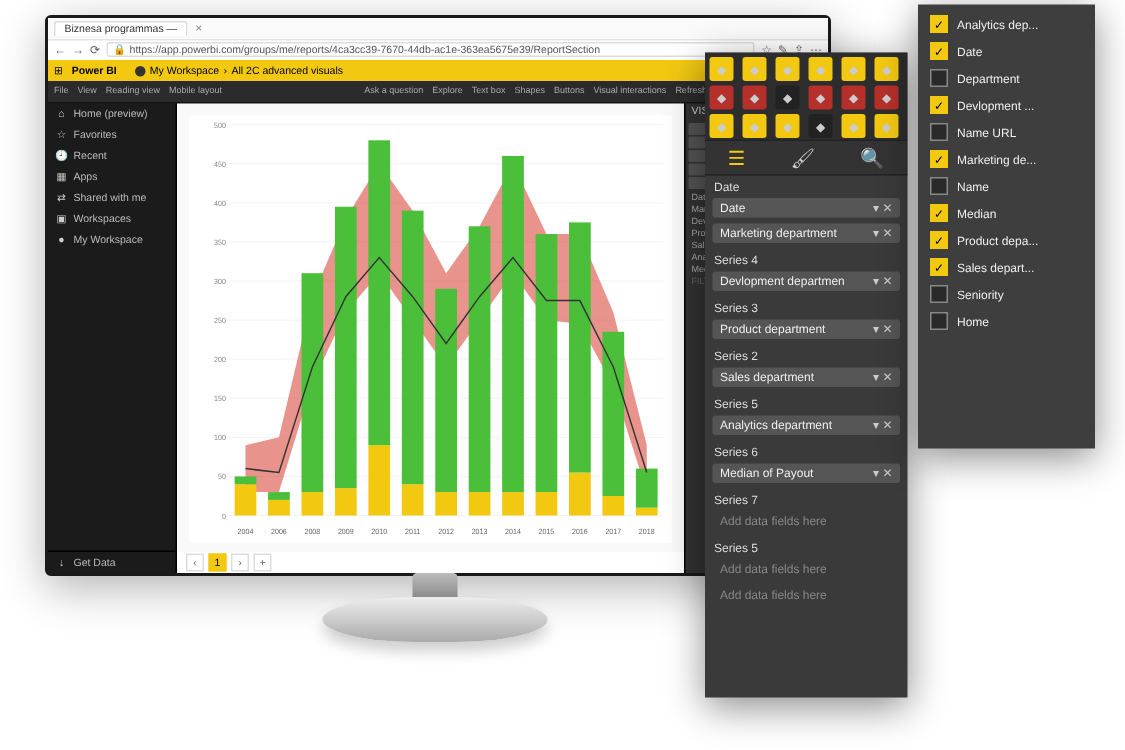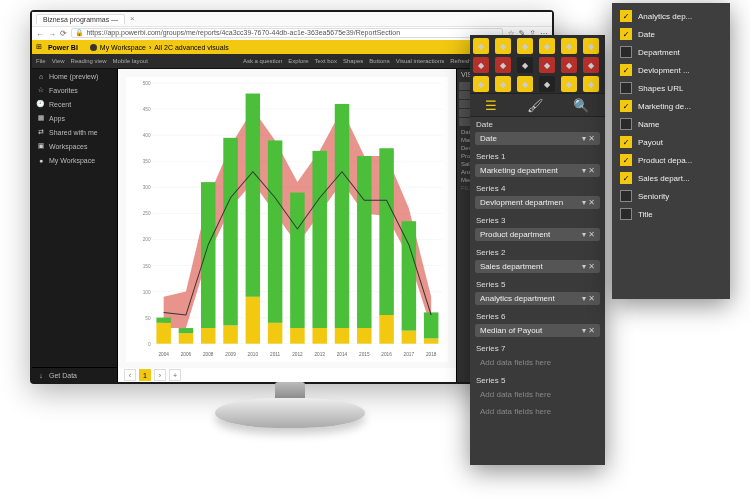--- a/index.html
+++ b/index.html
@@ -303,21 +303,20 @@
     <span class="t">☰</span>
     <span class="t" style="color:#ccc">🖌</span>
     <span class="t" style="color:#ccc">🔍</span>
   </div>
   <div class="wells" id="wells">
         <div class="wlabel">Date</div>
         <div class="wval">
           <span>Date</span>
           <span class="x">▾ ✕</span>
         </div>
-        <div class="wlabel">Series 1</div>
         <div class="wval">
           <span>Marketing department</span>
           <span class="x">▾ ✕</span>
         </div>
         <div class="wlabel">Series 4</div>
         <div class="wval">
           <span>Devlopment departmen</span>
           <span class="x">▾ ✕</span>
         </div>
         <div class="wlabel">Series 3</div>
@@ -366,45 +365,45 @@
       <div class="fld">
         <span class="cb"></span>
         <span>Department</span>
       </div>
       <div class="fld">
         <span class="cb on">✓</span>
         <span>Devlopment ...</span>
       </div>
       <div class="fld">
         <span class="cb"></span>
-        <span>Shapes URL</span>
+        <span>Name URL</span>
       </div>
       <div class="fld">
         <span class="cb on">✓</span>
         <span>Marketing de...</span>
       </div>
       <div class="fld">
         <span class="cb"></span>
         <span>Name</span>
       </div>
       <div class="fld">
         <span class="cb on">✓</span>
-        <span>Payout</span>
+        <span>Median</span>
       </div>
       <div class="fld">
         <span class="cb on">✓</span>
         <span>Product depa...</span>
       </div>
       <div class="fld">
         <span class="cb on">✓</span>
         <span>Sales depart...</span>
       </div>
       <div class="fld">
         <span class="cb"></span>
         <span>Seniority</span>
       </div>
       <div class="fld">
         <span class="cb"></span>
-        <span>Title</span>
+        <span>Home</span>
       </div>
     </div>
 
 </div>
 
 </body></html>

